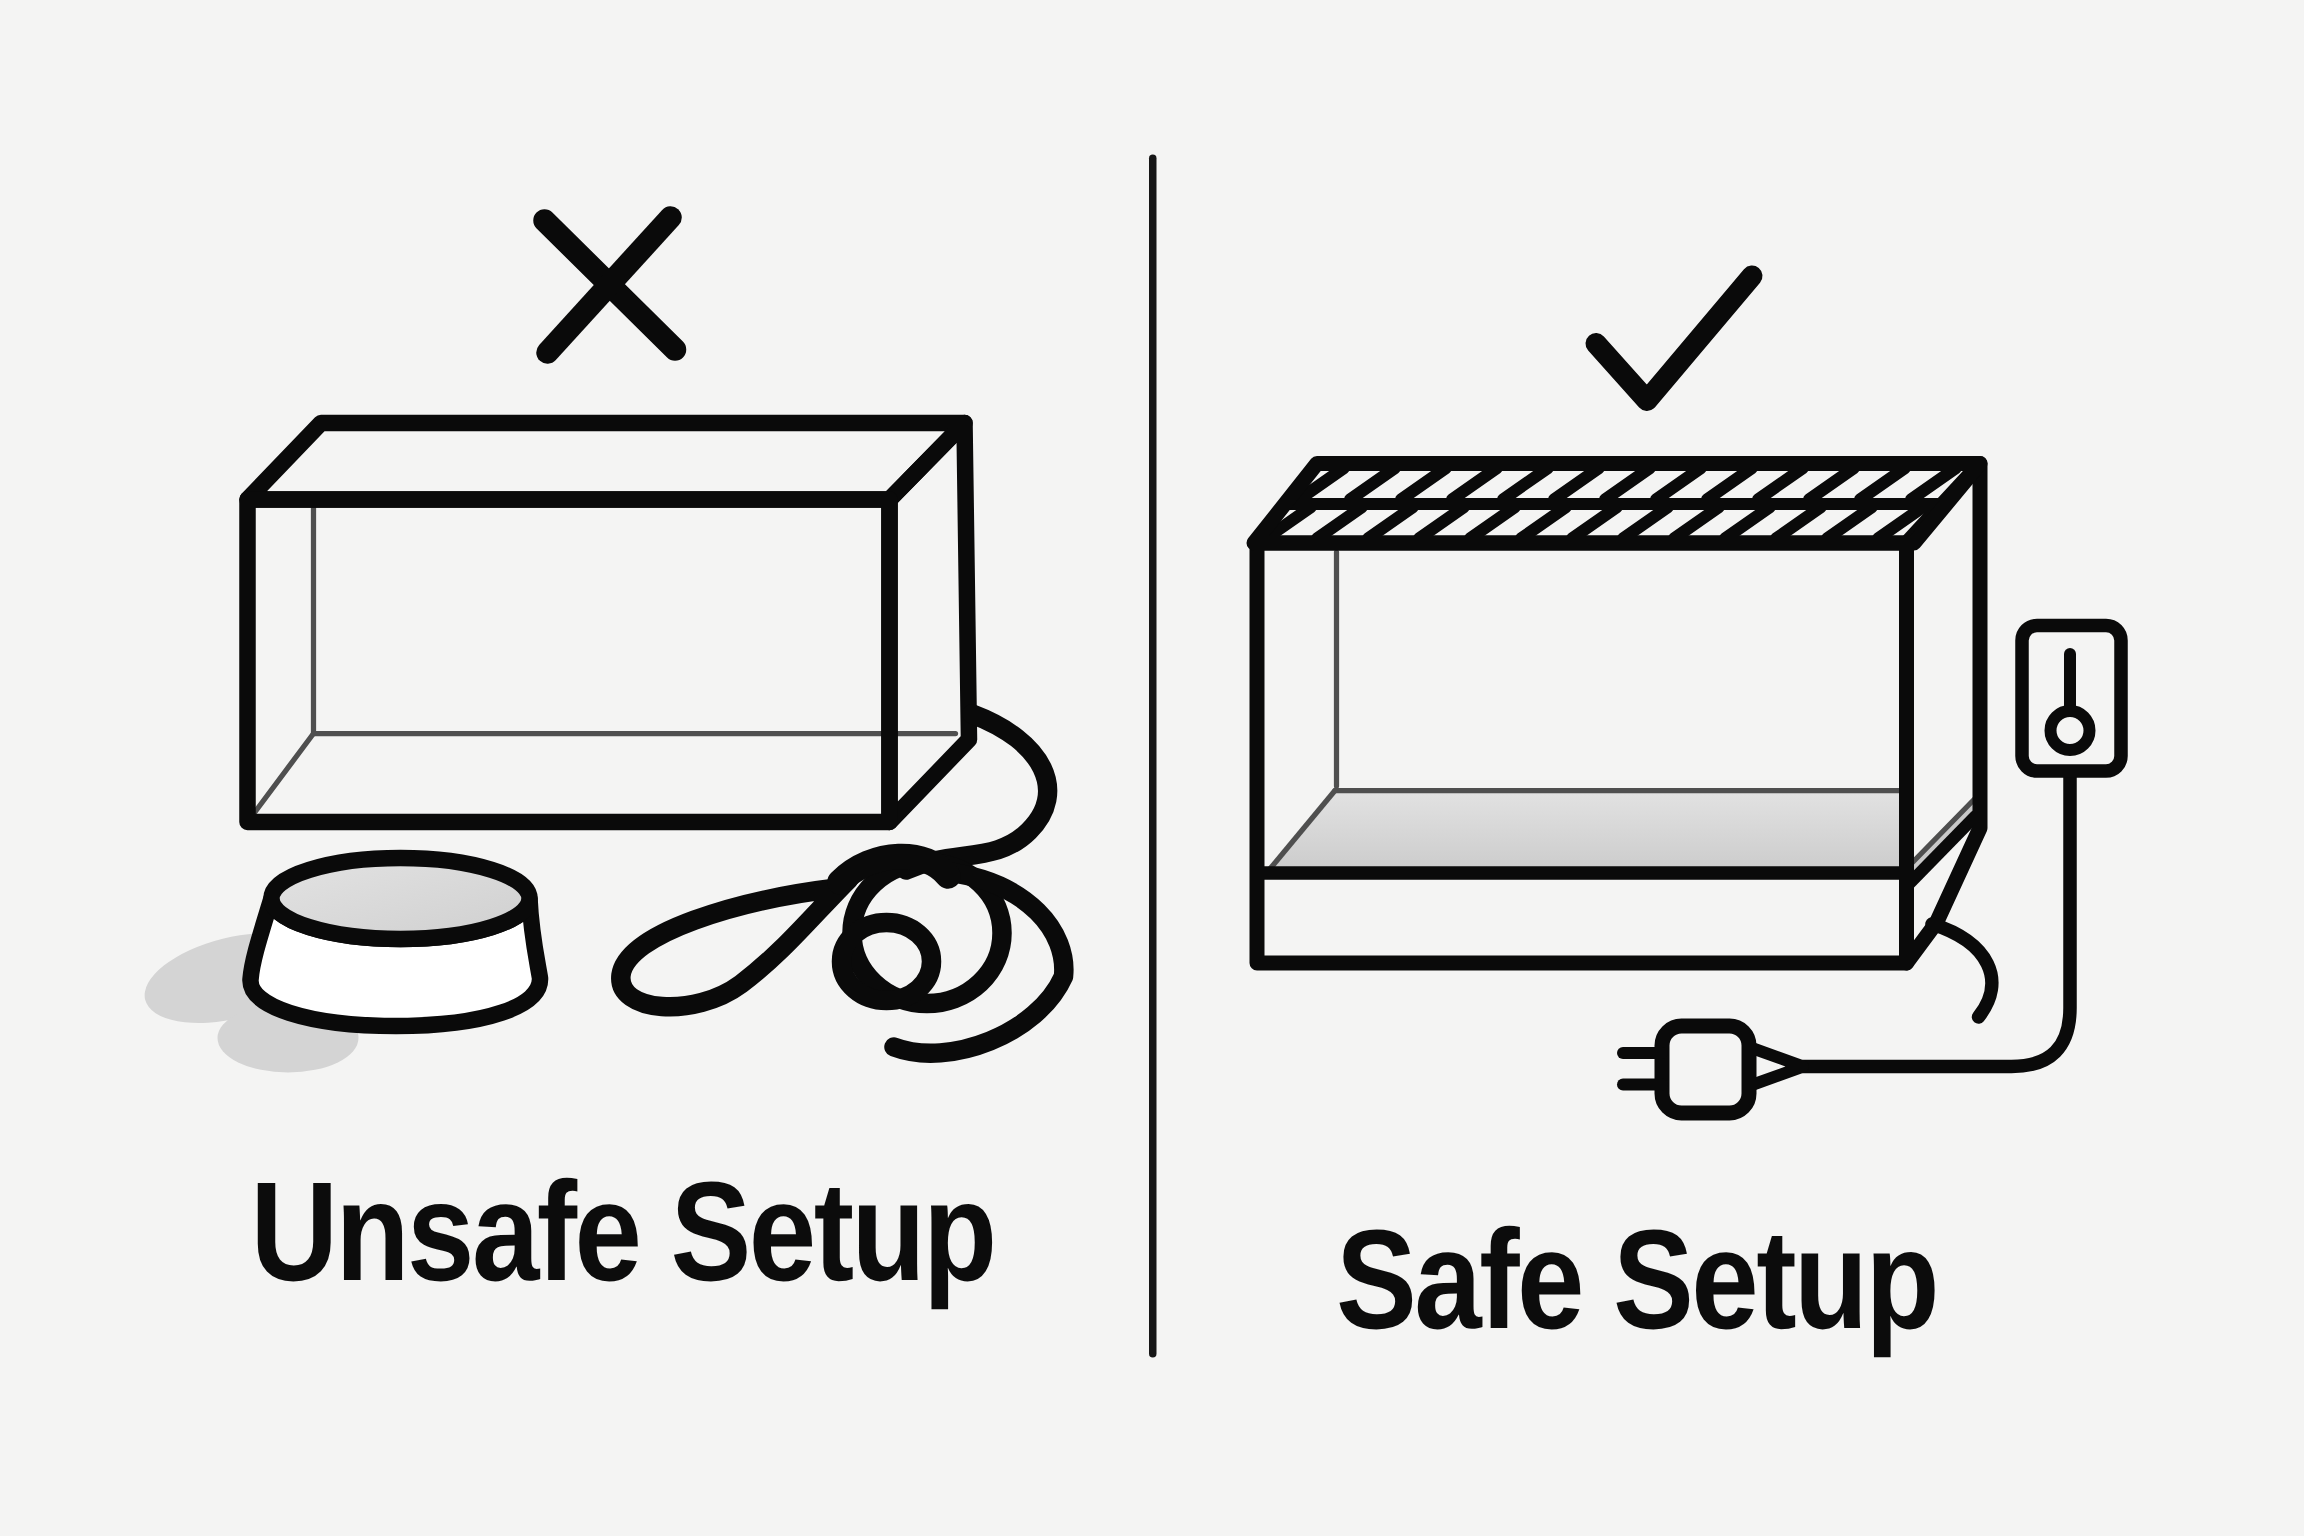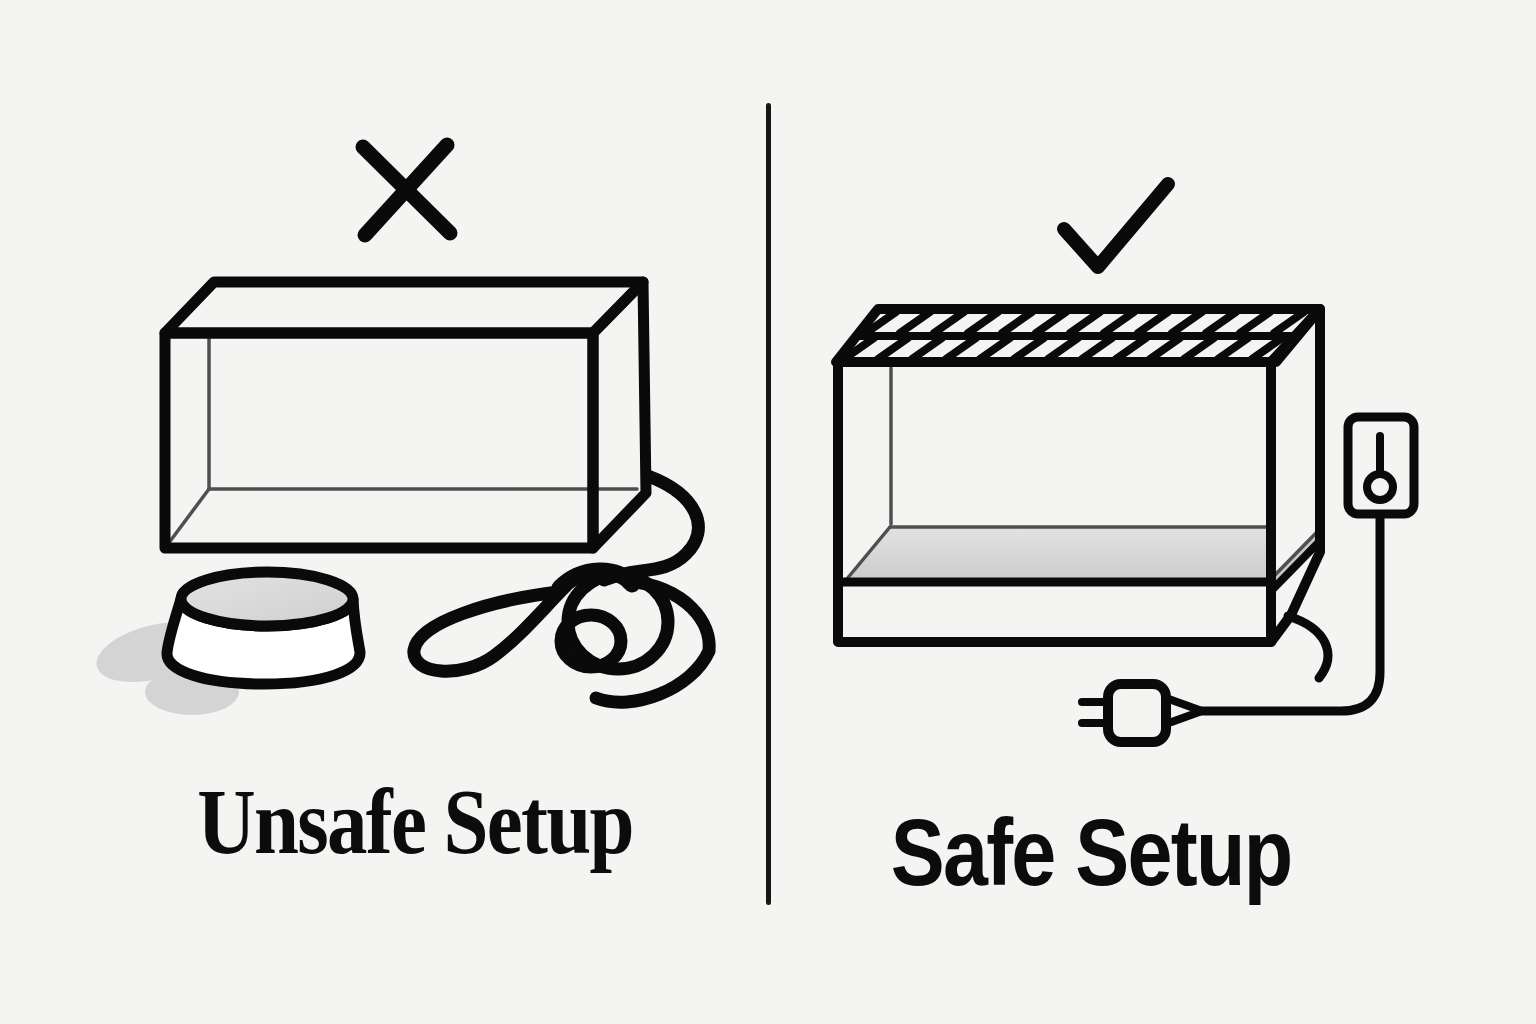--- a/index.html
+++ b/index.html
@@ -4,21 +4,21 @@
 <style>
   html,body{margin:0;padding:0;}
   #canvas{
     position:relative;
     width:1536px;height:1024px;
     background:#f4f4f3;
     overflow:hidden;
     font-family:"Liberation Sans", sans-serif;
   }
   .panel{position:absolute;top:0;height:1024px;}
-  #panel-unsafe{left:0;width:768px;font-family:Liberation Serif, serif;}
+  #panel-unsafe{left:0;width:768px;}
   #panel-safe{left:756px;width:768px;margin-top:32px;}
   .panel svg{position:absolute;left:0;top:0;}
   .caption{
     position:absolute;
     top:774px;
     line-height:1;
     font-size:94px;
     font-weight:bold;
     letter-spacing:-2px;
     color:#0c0c0c;

